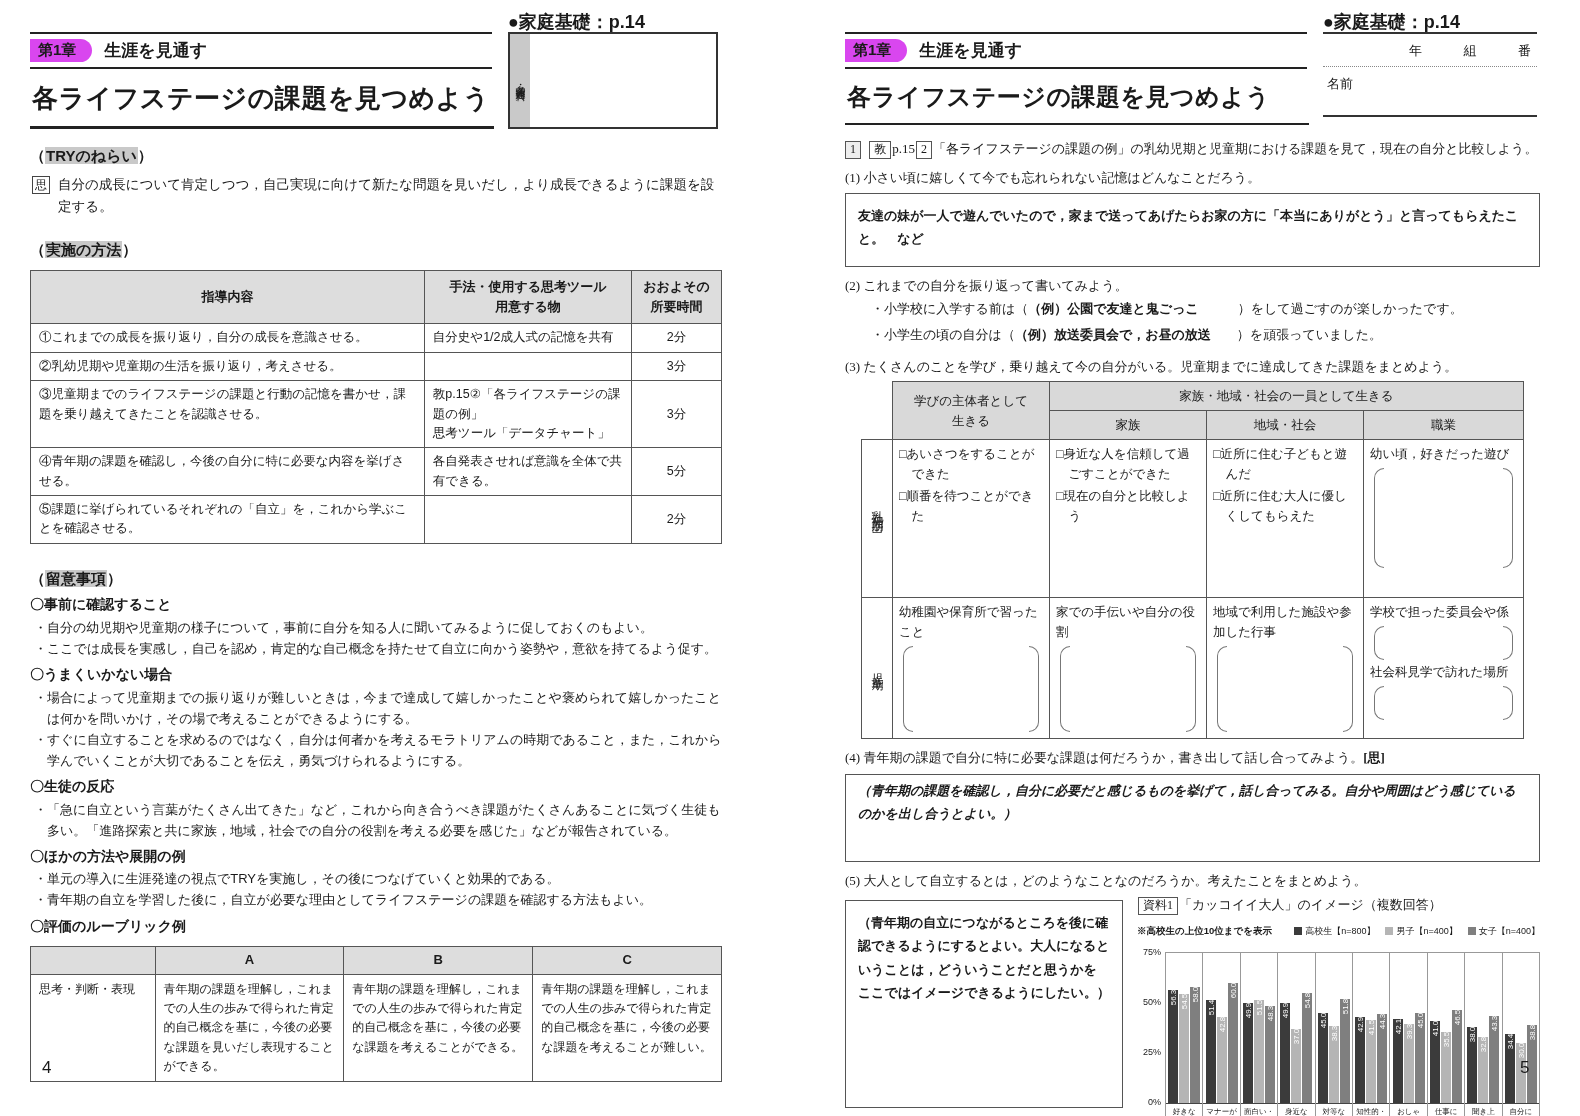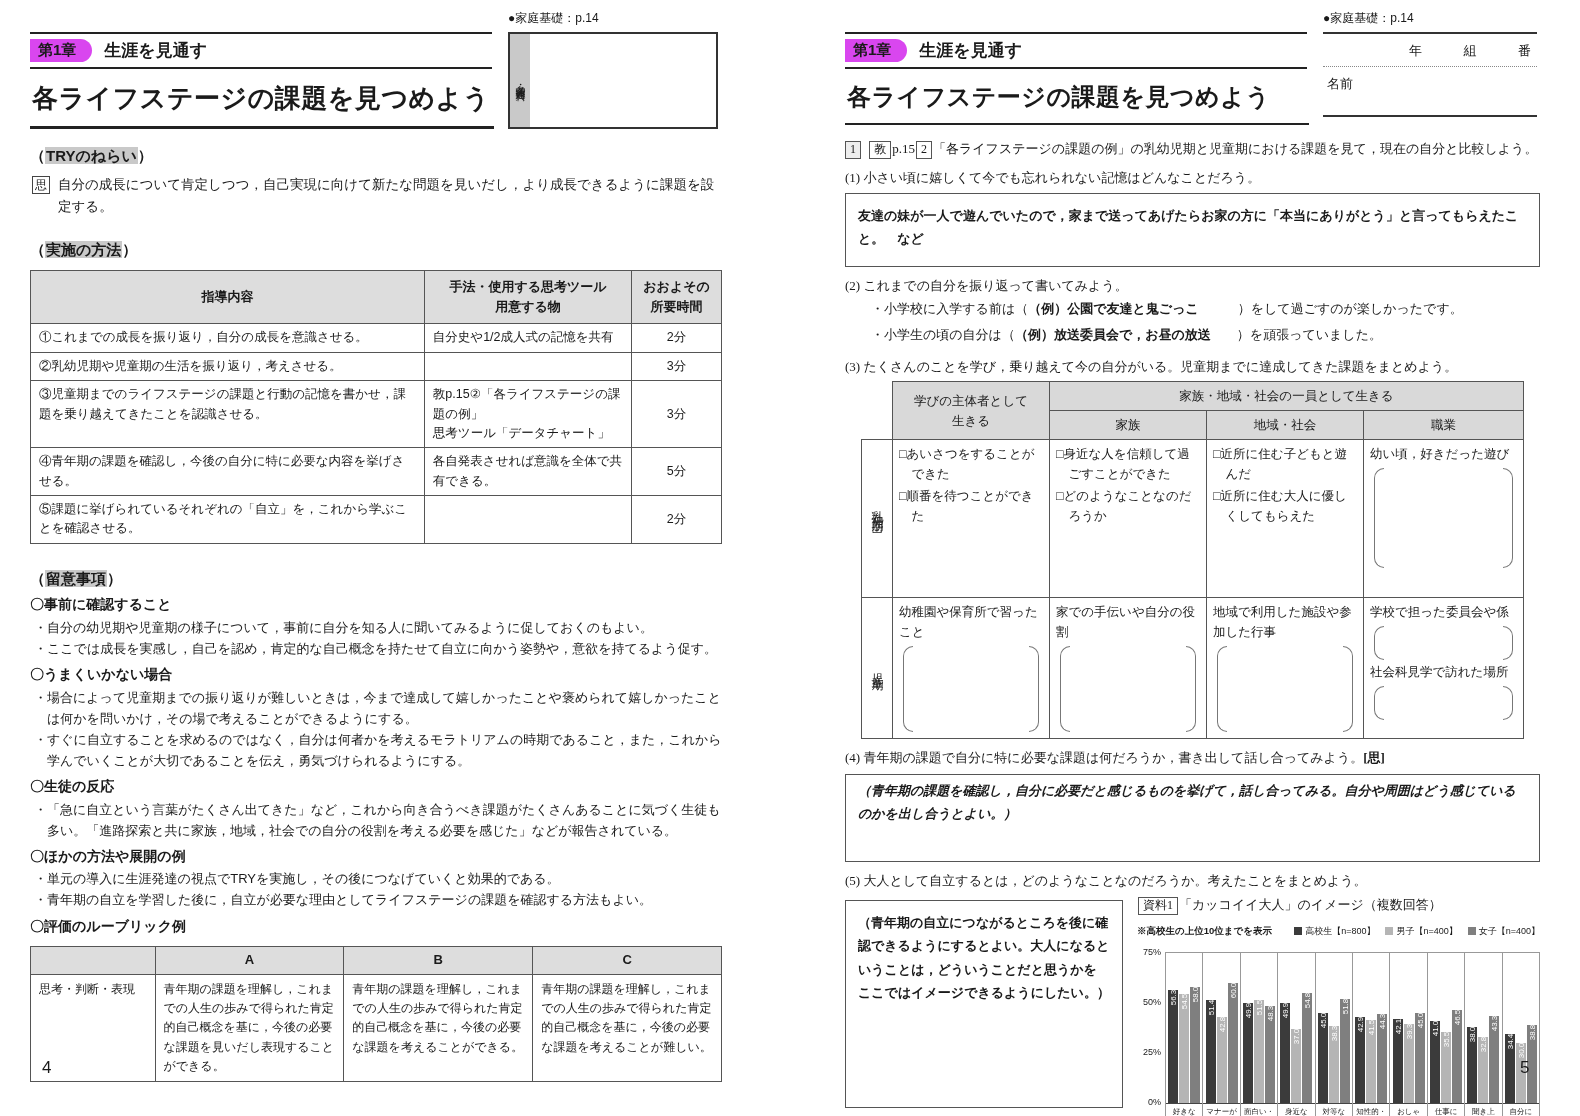--- a/index.html
+++ b/index.html
@@ -1,21 +1,21 @@
 <!DOCTYPE html>
 <html><head>
 <meta charset="utf-8">
 <style>
   html,body{margin:0;padding:0;}
   body{width:1580px;height:1116px;position:relative;background:#fff;color:#1a1a1a;
        font-family:"Liberation Sans", sans-serif;}
   .page{position:absolute;top:8px;}
   #pageL{left:30px;width:692px;}
   #pageR{left:845px;width:695px;}
-  .refnote{position:absolute;top:2px;left:478px;font-size:12px;font-weight:normal;}
+  .refnote{position:absolute;top:2px;left:478px;font-size:18px;font-weight:bold;}
   
   .headwrap{position:relative;margin-top:24px;}
   .chaprow{width:462px;border-top:2px solid #222;border-bottom:2px solid #222;
            padding:5px 0;display:flex;align-items:center;}
   .chapbadge{background:#d946ef;border-radius:0 15px 15px 0;padding:2px 16px 2px 8px;
              font-size:15px;font-weight:bold;}
   .chaptitle{font-size:17px;font-weight:bold;margin-left:12px;}
   .bigtitle{width:462px;font-size:26px;font-weight:bold;padding:12px 0 10px 2px;
             border-bottom:3px solid #222;letter-spacing:.5px;}
   #pageR .bigtitle{font-size:24px;border-bottom:2.5px solid #222;}
@@ -253,21 +253,21 @@
       <td class="vcell">
         <span class="vtext">乳幼児期</span><br>
         <span>☑</span>
       </td>
       <td>
         <div class="ckitem">□あいさつをすることができた</div>
         <div class="ckitem">□順番を待つことができた</div>
       </td>
       <td>
         <div class="ckitem">□身近な人を信頼して過ごすことができた</div>
-        <div class="ckitem">□どのようなことなのだろうか</div>
+        <div class="ckitem">□現在の自分と比較しよう</div>
       </td>
       <td>
         <div class="ckitem">□近所に住む子どもと遊んだ</div>
         <div class="ckitem">□近所に住む大人に優しくしてもらえた</div>
       </td>
       <td>
         <div>幼い頃，好きだった遊び</div>
         <div class="pbox" style="height:100px;"></div>
       </td>
     </tr>

